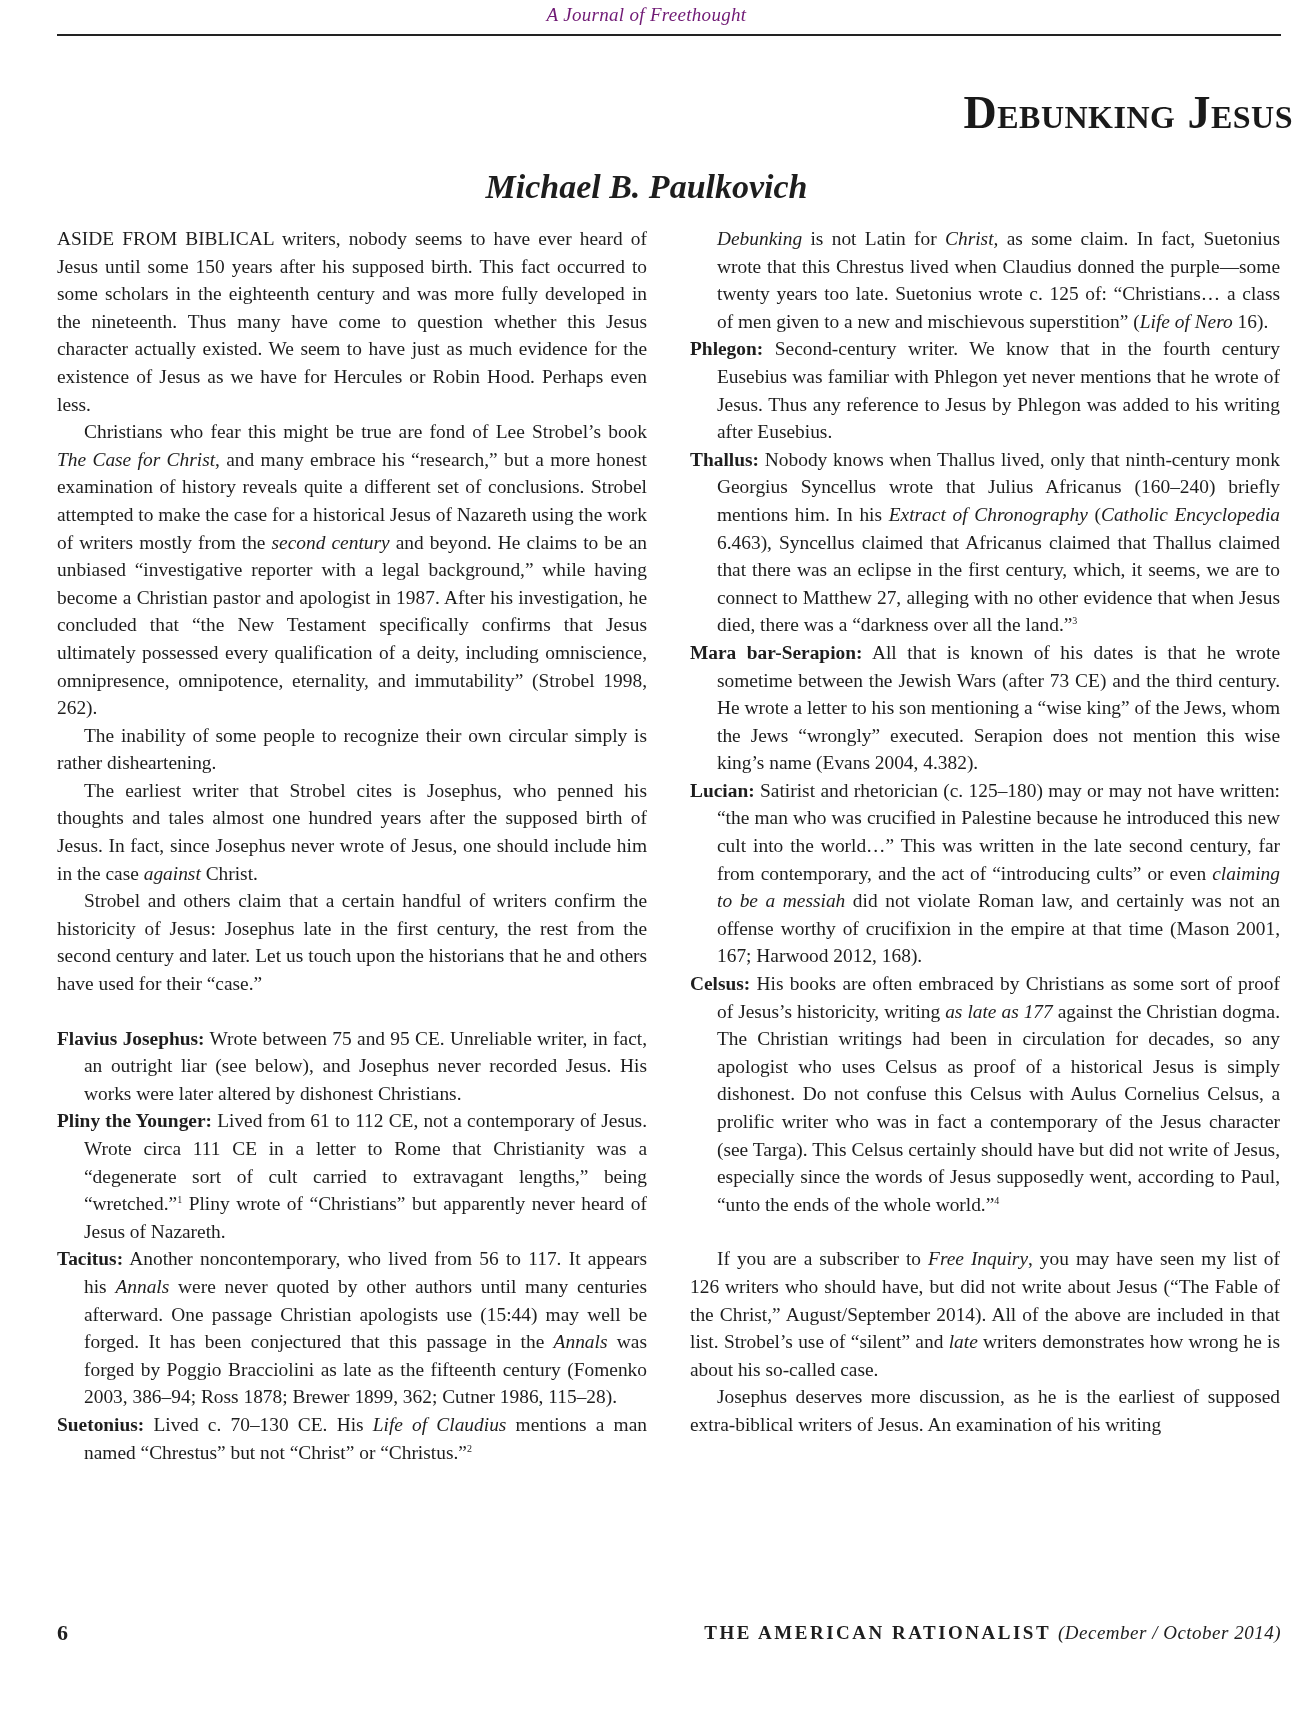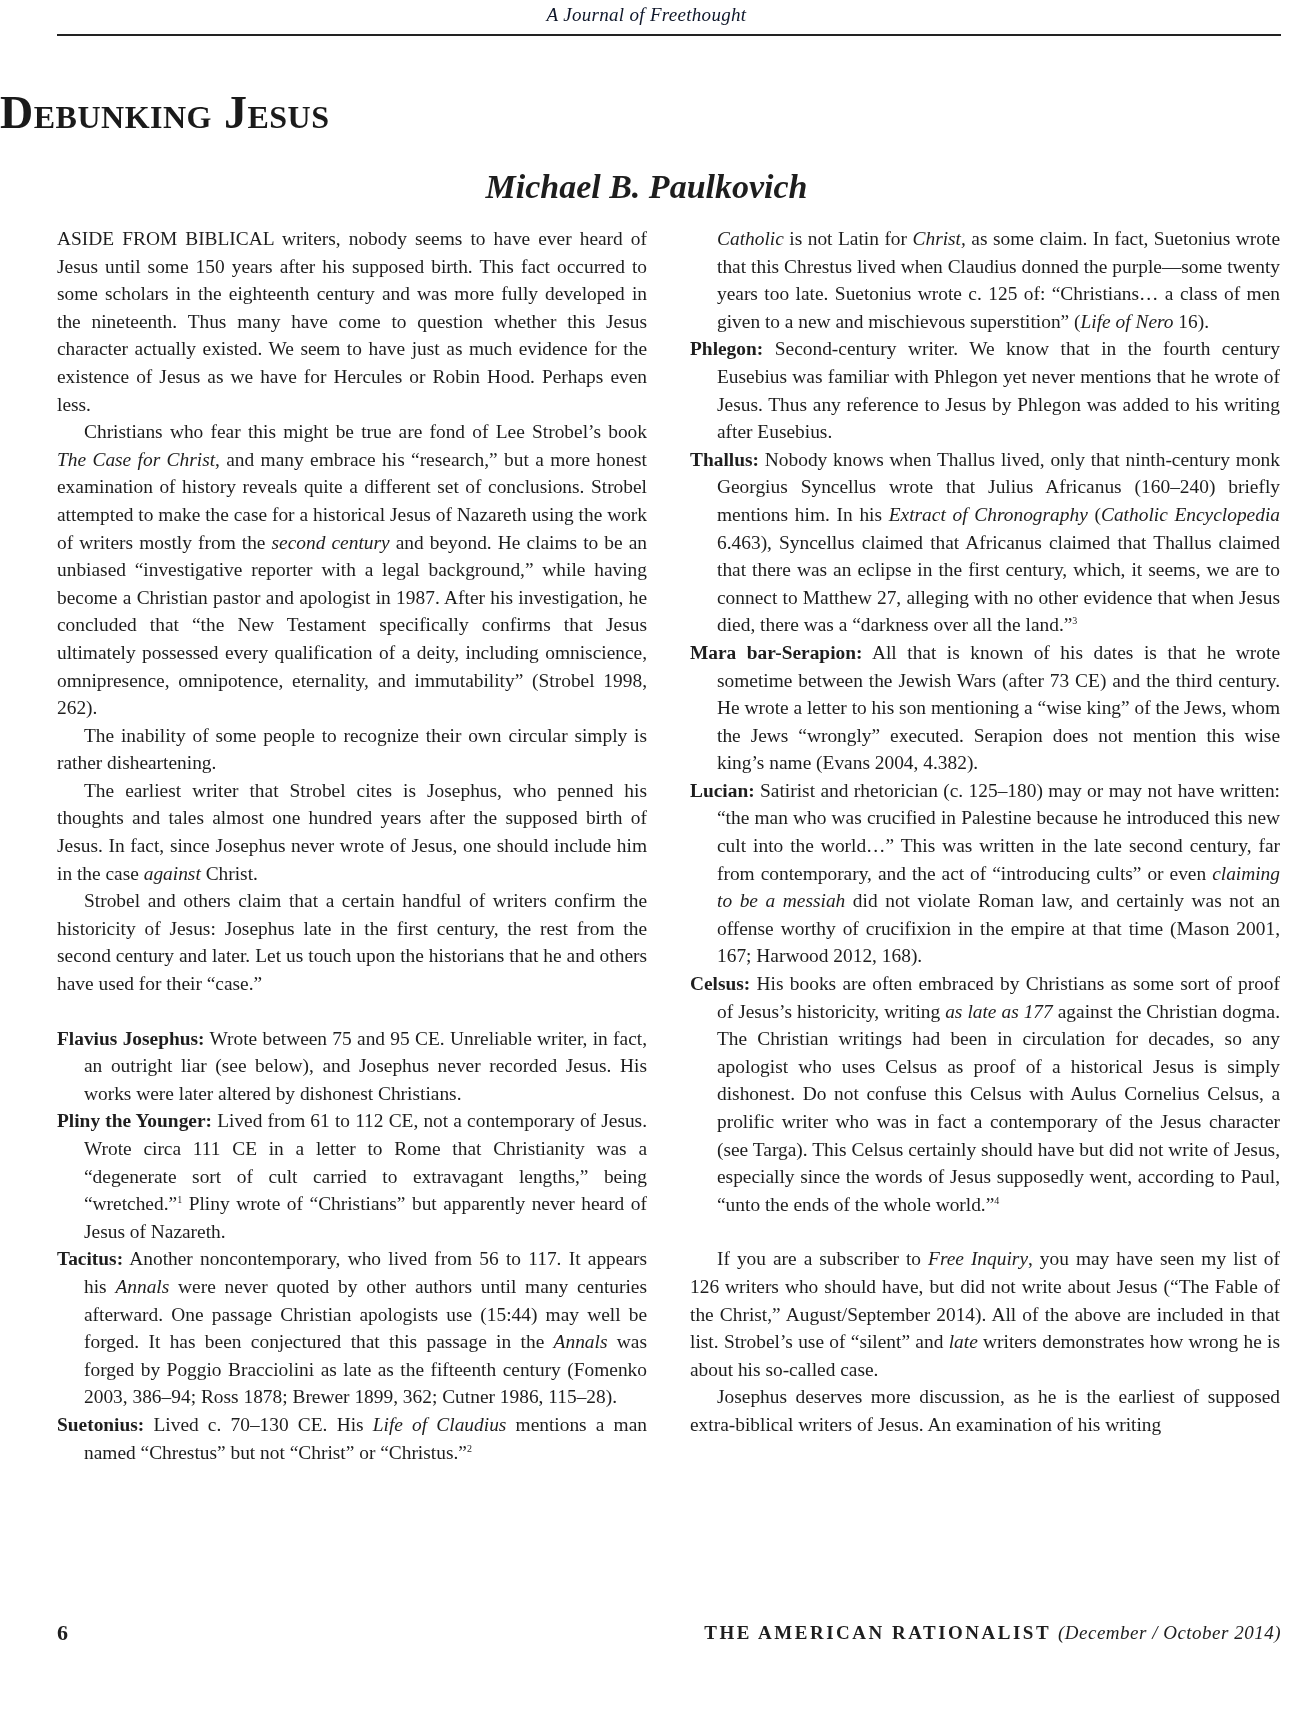--- a/index.html
+++ b/index.html
@@ -3,30 +3,30 @@
 <meta charset="utf-8">
 <style>
   html, body { margin: 0; padding: 0; background: #ffffff; }
   body {
     width: 1293px; height: 1715px; position: relative; overflow: hidden;
     font-family: "Liberation Serif", "DejaVu Serif", serif;
     color: #1e1e1e;
   }
   .running-head {
     position: absolute; top: 4px; left: 0; width: 1293px;
-    text-align: center; font-style: italic; font-size: 19px; color: #0f172a;
+    text-align: center; font-style: italic; font-size: 19px; color: #701a75;
     letter-spacing: 0.3px;
   }
   .head-rule {
     position: absolute; top: 34px; left: 57px; width: 1224px; height: 0;
     border-top: 2px solid #222;
   }
   .title {
     position: absolute; top: 86px; left: 0; width: 1293px;
-    text-align: left; font-weight: bold; font-size: 46px; color: #1a1a1a;
+    text-align: right; font-weight: bold; font-size: 46px; color: #1a1a1a;
     font-variant: small-caps; letter-spacing: 0.5px;
   }
   .byline {
     position: absolute; top: 168px; left: 0; width: 1293px;
     text-align: center; font-weight: bold; font-style: italic; font-size: 34px;
   }
   .col {
     position: absolute; top: 225px; width: 590px;
     font-size: 19.4px; line-height: 27.6px; text-align: justify;
   }
@@ -68,21 +68,21 @@
   <p class="entry"><b>Flavius Josephus:</b><span> Wrote between 75 and 95 CE. Unreliable writer, in fact, an outright liar (see below), and Josephus never recorded Jesus. His works were later altered by dishonest Christians.</span></p>
 
   <p class="entry"><b>Pliny the Younger:</b><span> Lived from 61 to 112 CE, not a contemporary of Jesus. Wrote circa 111 CE in a letter to Rome that Christianity was a “degenerate sort of cult carried to extravagant lengths,” being “wretched.”</span><sup>1</sup><span> Pliny wrote of “Christians” but apparently never heard of Jesus of Nazareth.</span></p>
 
   <p class="entry"><b>Tacitus:</b><span> Another noncontemporary, who lived from 56 to 117. It appears his </span><i>Annals</i><span> were never quoted by other authors until many centuries afterward. One passage Christian apologists use (15:44) may well be forged. It has been conjectured that this passage in the </span><i>Annals</i><span> was forged by Poggio Bracciolini as late as the fifteenth century (Fomenko 2003, 386–94; Ross 1878; Brewer 1899, 362; Cutner 1986, 115–28).</span></p>
 
   <p class="entry"><b>Suetonius:</b><span> Lived c. 70–130 CE. His </span><i>Life of Claudius</i><span> mentions a man named “Chrestus” but not “Christ” or “Christus.”</span><sup>2</sup></p>
 </div>
 
 <div class="col col-right">
-  <p class="cont"><i>Catholic</i><span> is not Latin for </span><i>Christ,</i><span> as some claim. In fact, Suetonius wrote that this Chrestus lived when Claudius donned the purple—some twenty years too late. Suetonius wrote c. 125 of: “Christians… a class of men given to a new and mischievous superstition” (</span><i>Life of Nero</i><span> 16).</span></p>
+  <p class="cont"><i>Debunking</i><span> is not Latin for </span><i>Christ,</i><span> as some claim. In fact, Suetonius wrote that this Chrestus lived when Claudius donned the purple—some twenty years too late. Suetonius wrote c. 125 of: “Christians… a class of men given to a new and mischievous superstition” (</span><i>Life of Nero</i><span> 16).</span></p>
 
   <p class="entry"><b>Phlegon:</b><span> Second-century writer. We know that in the fourth century Eusebius was familiar with Phlegon yet never mentions that he wrote of Jesus. Thus any reference to Jesus by Phlegon was added to his writing after Eusebius.</span></p>
 
   <p class="entry"><b>Thallus:</b><span> Nobody knows when Thallus lived, only that ninth-century monk Georgius Syncellus wrote that Julius Africanus (160–240) briefly mentions him. In his </span><i>Extract of Chronography</i><span> (</span><i>Catholic Encyclopedia</i><span> 6.463), Syncellus claimed that Africanus claimed that Thallus claimed that there was an eclipse in the first century, which, it seems, we are to connect to Matthew 27, alleging with no other evidence that when Jesus died, there was a “darkness over all the land.”</span><sup>3</sup></p>
 
   <p class="entry"><b>Mara bar-Serapion:</b><span> All that is known of his dates is that he wrote sometime between the Jewish Wars (after 73 CE) and the third century. He wrote a letter to his son mentioning a “wise king” of the Jews, whom the Jews “wrongly” executed. Serapion does not mention this wise king’s name (Evans 2004, 4.382).</span></p>
 
   <p class="entry"><b>Lucian:</b><span> Satirist and rhetorician (c. 125–180) may or may not have written: “the man who was crucified in Palestine because he introduced this new cult into the world…” This was written in the late second century, far from contemporary, and the act of “introducing cults” or even </span><i>claiming to be a messiah</i><span> did not violate Roman law, and certainly was not an offense worthy of crucifixion in the empire at that time (Mason 2001, 167; Harwood 2012, 168).</span></p>
 
   <p class="entry"><b>Celsus:</b><span> His books are often embraced by Christians as some sort of proof of Jesus’s historicity, writing </span><i>as late as 177</i><span> against the Christian dogma. The Christian writings had been in circulation for decades, so any apologist who uses Celsus as proof of a historical Jesus is simply dishonest. Do not confuse this Celsus with Aulus Cornelius Celsus, a prolific writer who was in fact a contemporary of the Jesus character (see Targa). This Celsus certainly should have but did not write of Jesus, especially since the words of Jesus supposedly went, according to Paul, “unto the ends of the whole world.”</span><sup>4</sup></p>

